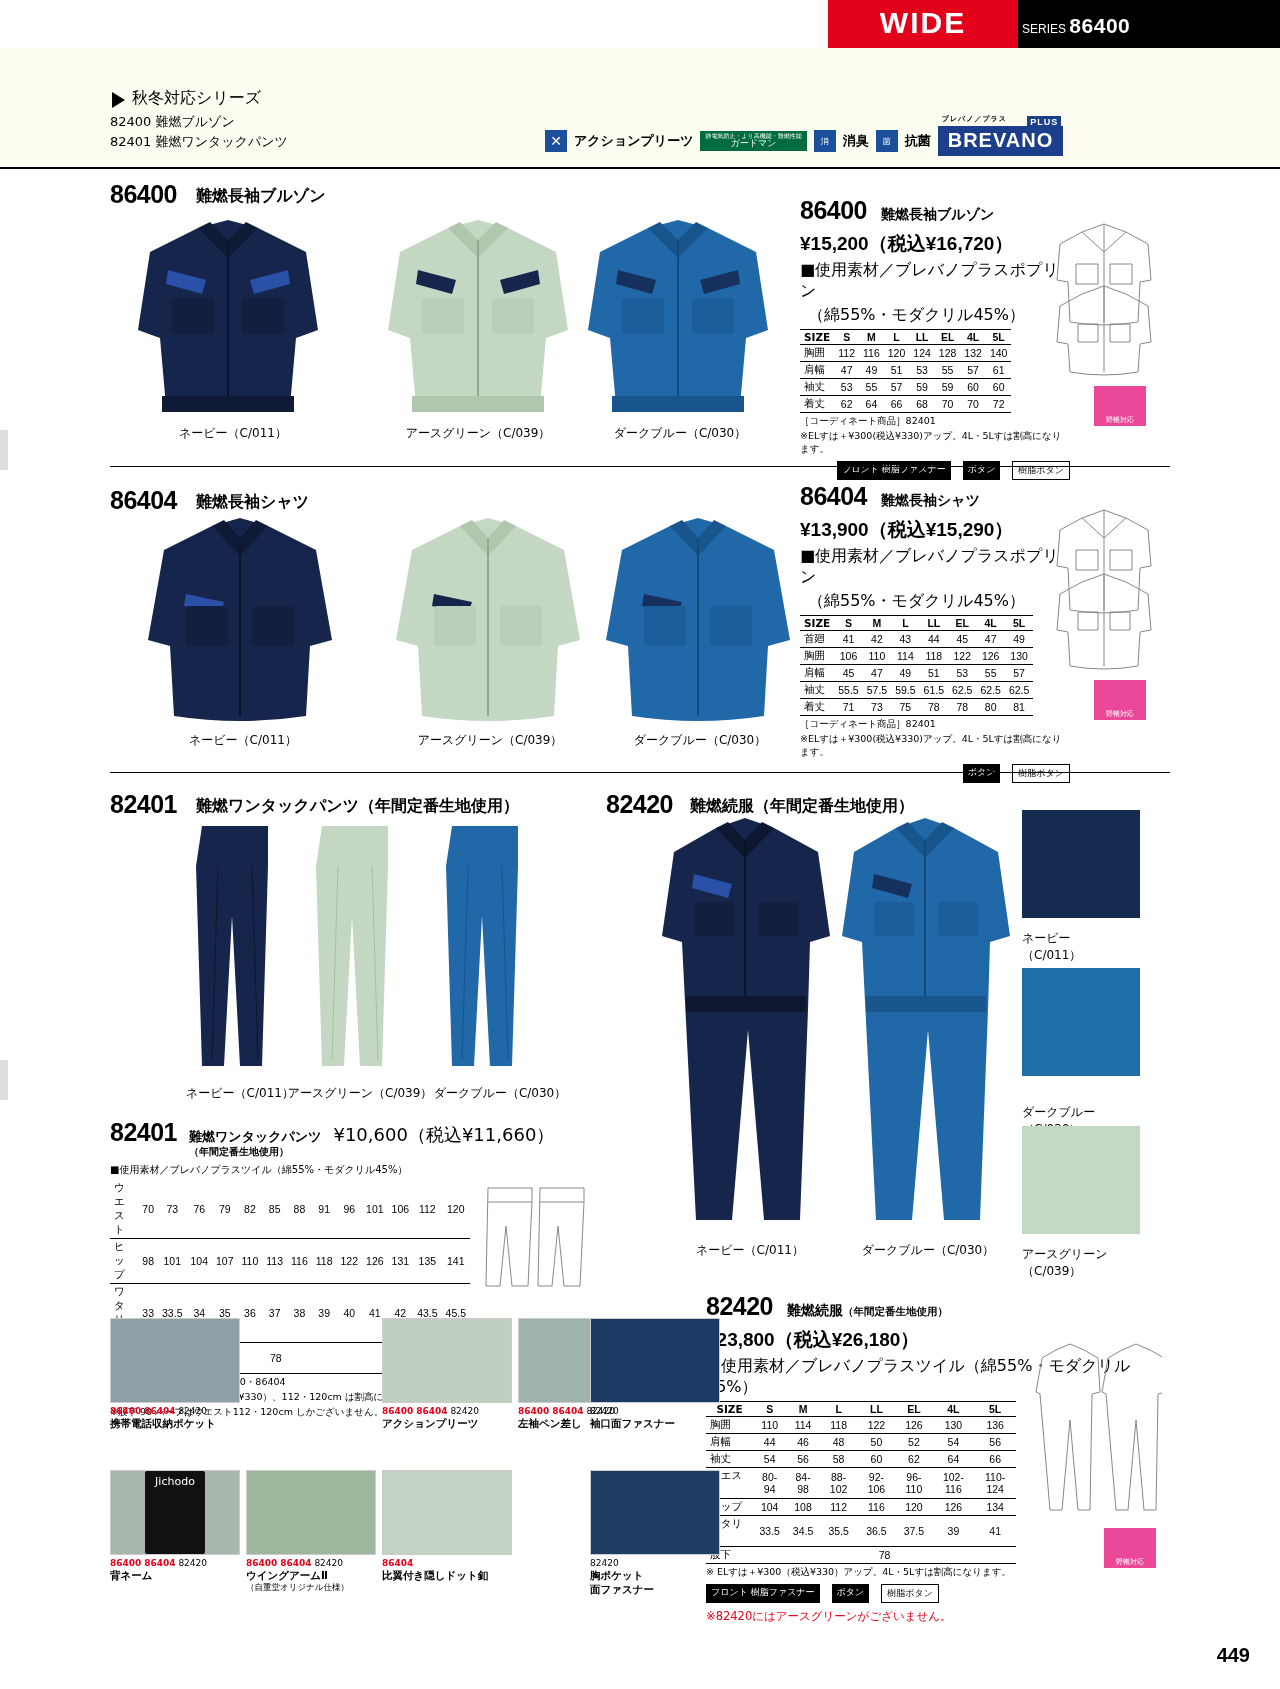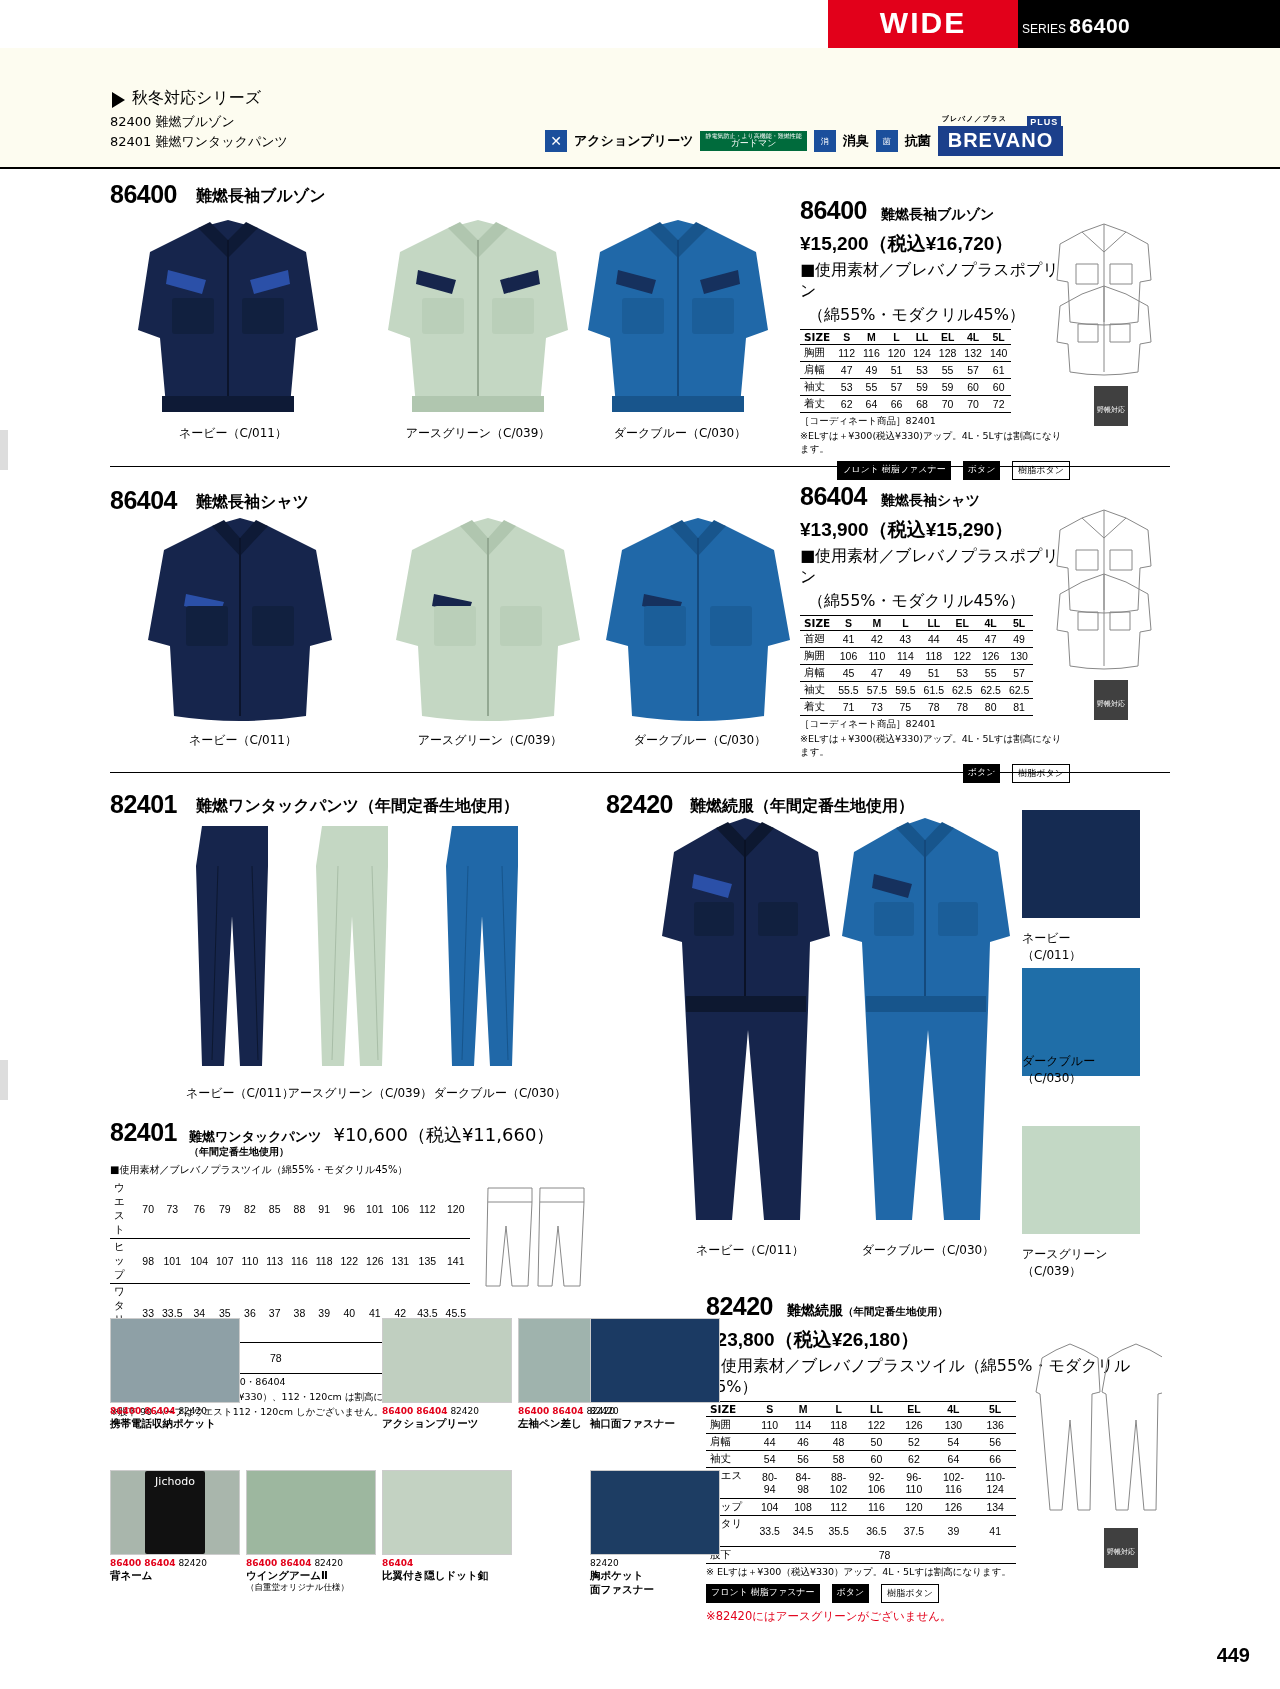--- a/index.html
+++ b/index.html
@@ -44,21 +44,21 @@
   
   .gar { position:absolute; }
 
   
   .spec { position:absolute; font-size:11px; }
   .spec .price { font-size:19px; font-weight:bold; font-family:"Liberation Sans",sans-serif; }
   .spec .mat { font-size:16px; margin-top:3px;}
   table.sz { border-collapse:collapse; font-size:10.5px; margin-top:3px; font-family:"Liberation Sans",sans-serif;}
   table.sz th, table.sz td { border-bottom:1px solid #000; padding:1px 4px; text-align:center; }
   table.sz th:first-child, table.sz td:first-child { text-align:left; font-family:"DejaVu Sans",sans-serif;}
-  table.sz tr:first-child th { border-top:1px solid #000; }
+  table.sz tr:first-child th { border-top:1px solid #000;text-align:center; }
   .note { font-size:9.5px; margin-top:2px; }
   .tagrow { display:flex; gap:12px; margin-top:5px; justify-content:flex-end;}
   .tag { background:#000; color:#fff; font-size:9px; padding:2px 5px; }
   .tag.w { background:#fff; color:#000; border:1px solid #000;}
 
   
   .sw { position:absolute; width:118px; height:108px; }
   .swlabel { position:absolute; font-size:12px; }
 
   
@@ -67,22 +67,22 @@
   .feat .codes { font-size:9px; margin-top:3px; }
   .feat .codes .on { color:#e2001a; font-weight:bold;}
   .feat .ttl { font-size:10.5px; font-weight:bold; line-height:1.25; margin-top:1px;}
 
   .pagenum { position:absolute; right:30px; bottom:22px; font-size:20px; font-weight:bold;
              font-family:"Liberation Sans",sans-serif;}
   .redline { color:#e2001a; font-size:11.5px; }
 
   .lmark { position:absolute; left:0; width:8px; height:40px; background:#ddd; }
 
-  .badge-ya { width:34px; height:40px; background:#404040; color:#fff; font-size:7px;
-              display:flex; align-items:flex-end; justify-content:center; padding-bottom:11px;}
+  .badge-ya { width:52px; height:40px; background:#ec4899; color:#fff; font-size:7px;
+              display:flex; align-items:flex-end; justify-content:center; padding-bottom:1px;}
 </style>
 </head>
 <body>
 
 <div class="page">
 
   <div class="hdr-bar"></div>
   <div class="hdr-red"></div>
   <div class="hdr-wide">WIDE</div>
   <div class="hdr-series">
@@ -507,21 +507,21 @@
   </div>
   <div class="cap" style="position:absolute;top:1242px;left:660px;width:180px;">ネービー（C/011）</div>
   <div class="cap" style="position:absolute;top:1242px;left:838px;width:180px;">ダークブルー（C/030）</div>
 
   <div class="sw" style="top:810px;left:1022px;background:#152b52;"></div>
   <div class="swlabel" style="top:930px;left:1022px;">
     <div>ネービー</div>
     <div>（C/011）</div>
   </div>
   <div class="sw" style="top:968px;left:1022px;background:#1f6ea8;"></div>
-  <div class="swlabel" style="top:1053px;left:1022px;">
+  <div class="swlabel" style="top:1104px;left:1022px;">
     <div>ダークブルー</div>
     <div>（C/030）</div>
   </div>
   <div class="sw" style="top:1126px;left:1022px;background:#c3d8c5;"></div>
   <div class="swlabel" style="top:1246px;left:1022px;">
     <div>アースグリーン</div>
     <div>（C/039）</div>
   </div>
 
   <div class="spec" style="top:1292px;left:706px;width:440px;">

